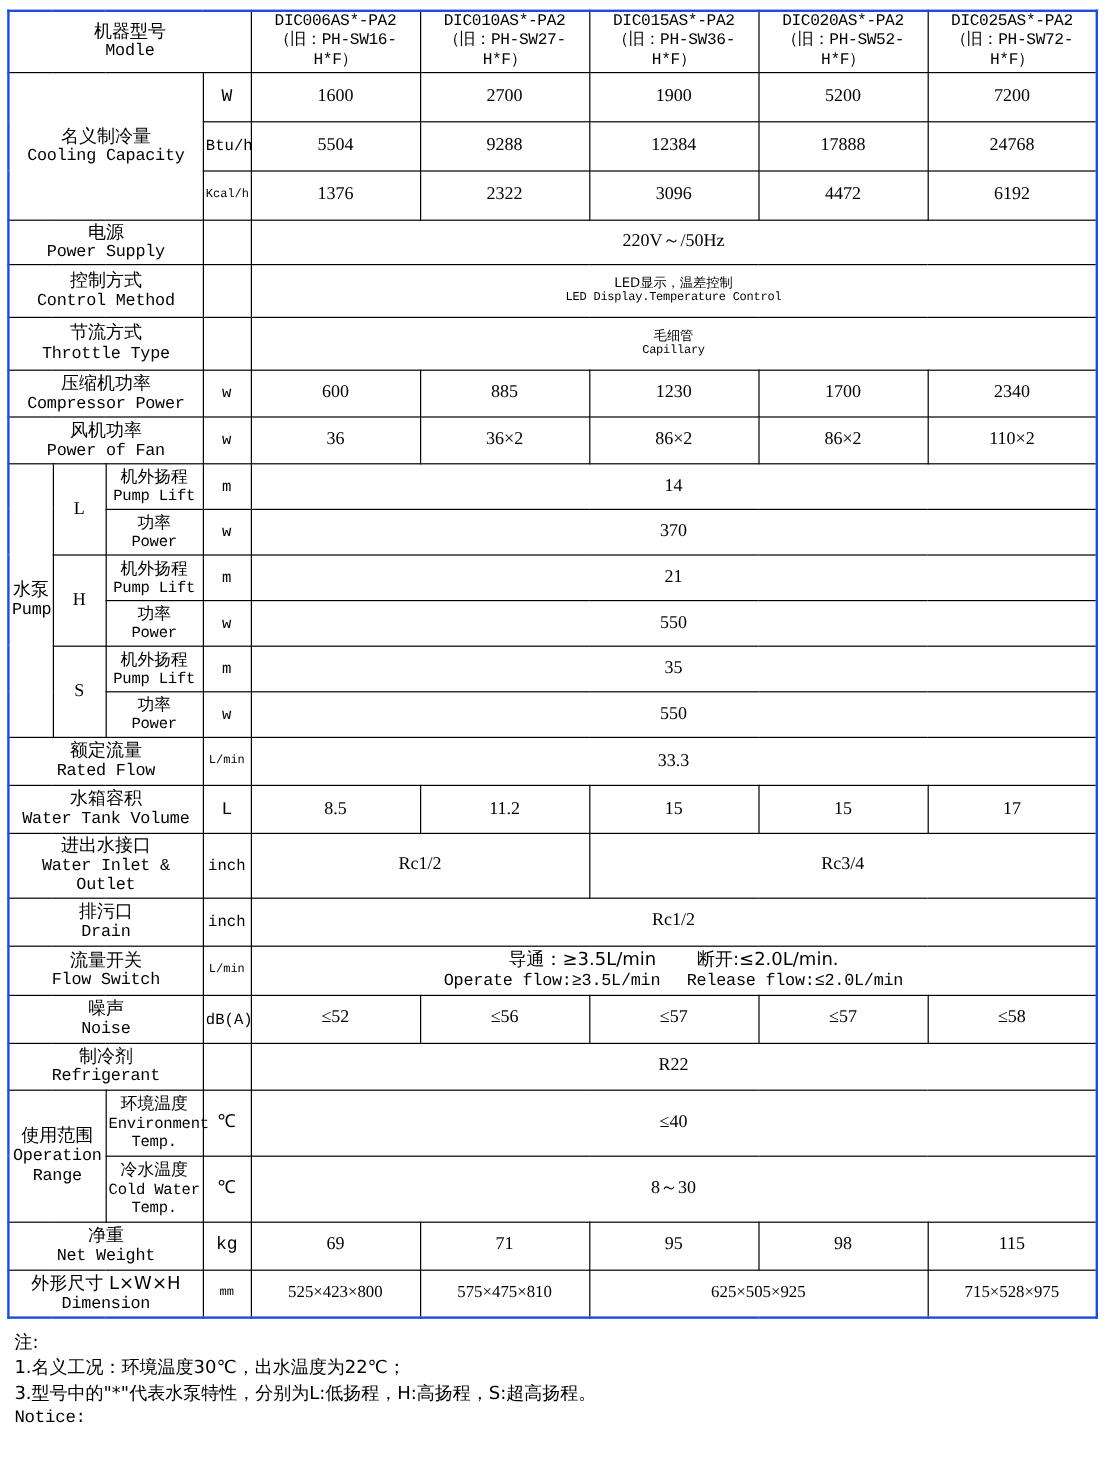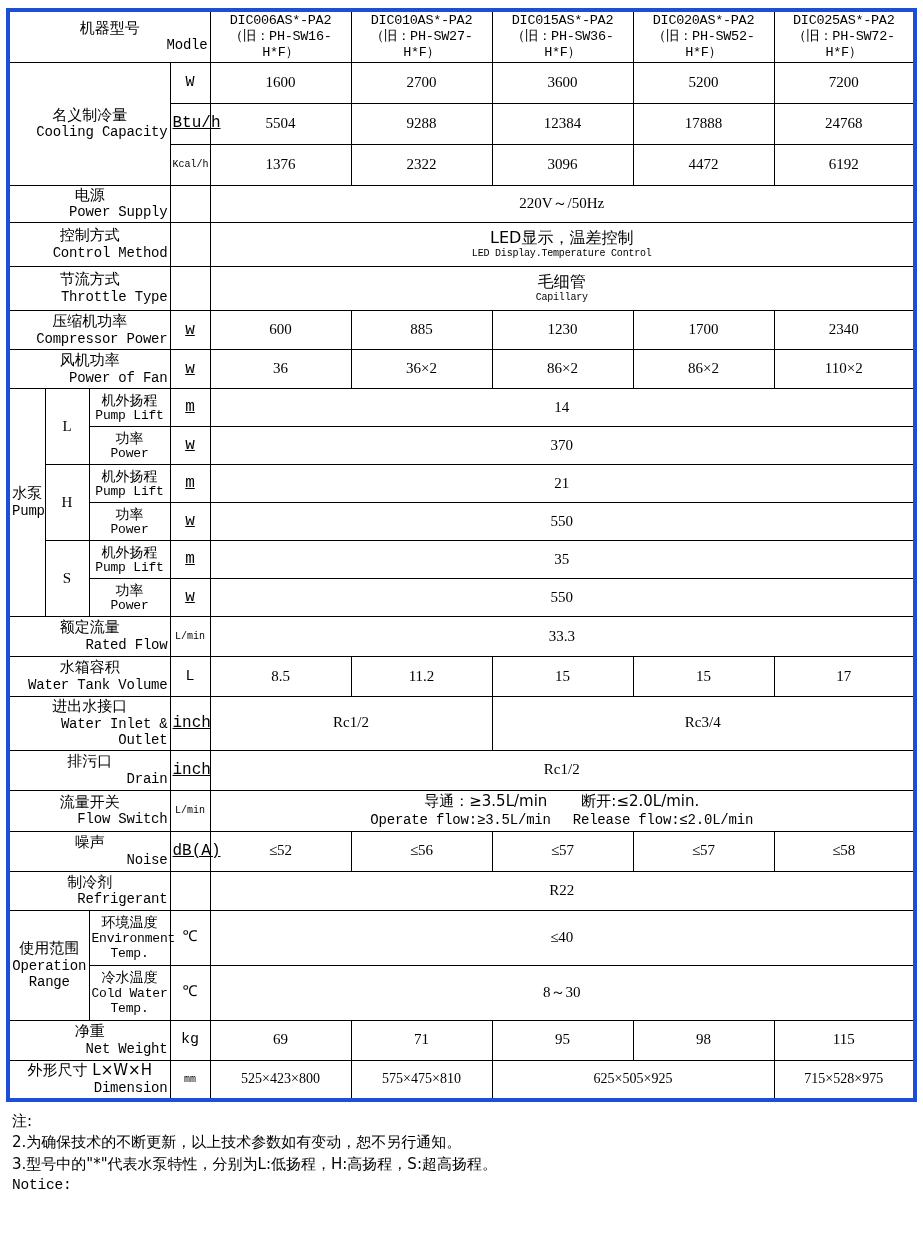--- a/index.html
+++ b/index.html
@@ -16,49 +16,49 @@
   }
   .sheet {
     width: 923px;
     height: 1234px;
     padding: 8px 6px 0 6px;
   }
   table.spec {
     width: 907px;
     border-collapse: collapse;
     table-layout: fixed;
-    border: 4px solid #1d4ed8;
+    border: 2px solid #1d4ed8;
   }
   table.spec td {
     border: 1px solid #000;
     text-align: center;
     vertical-align: middle;
     padding: 1px 2px;
     line-height: 1.18;
     font-size: 15px;
   }
   
   .cn { font-family: "DejaVu Sans", "Liberation Sans", sans-serif; font-size: 15px; }
   .en { font-family: "Liberation Mono", "DejaVu Sans Mono", monospace; font-size: 14px; letter-spacing: -0.2px; }
   .lbl .cn { display:block; }
-  .lbl .en { display:block;text-align:right; }
+  .lbl .en { display:block; }
   .unit { font-size: 13px; font-family: "Liberation Mono","DejaVu Sans Mono",monospace; }
   .unit.tiny { font-size: 10px; }
-  .unit.small { font-size: 16px; text-decoration: underline; }
+  .unit.small { font-size: 13px; }
   .val { font-family: "Liberation Serif","DejaVu Serif",serif; font-size: 16px; margin-left: 44px; }
   .val.small { font-size: 14px; }
   .model .en { font-size: 13.5px; display:block; letter-spacing: -0.3px;}
   .vert { font-size: 15px; line-height: 1.15; }
   .vert .cn { font-family:"DejaVu Sans","Liberation Sans",sans-serif; display:block;}
   .vert .en { display:block; }
   .hs { font-size: 16px; font-family:"Liberation Serif","DejaVu Serif",serif; }
   .sub .cn { display:block; font-size: 14px; }
   .sub .en { display:block; font-size: 13px; }
   .twoline > span { display: block; }
-  .twoline .cn { font-size: 16px; }
+  .twoline .cn { font-size: 11px; }
   .twoline .en { font-size: 10px; }
   .flowsw { font-size: 14px; }
   .flowsw .r1 { display:block; }
   .flowsw .r2 { display:block; }
   .flowsw .a { display:inline-block; }
   .flowsw .b { display:inline-block; margin-left: 34px; }
   .flowsw .c { display:inline-block; }
   .flowsw .d { display:inline-block; margin-left: 22px; }
   .notes {
     margin-top: 9px;
@@ -117,21 +117,21 @@
     </tr>
 
     <tr style="height:41px">
       <td colspan="3" rowspan="3" class="lbl">
         <span class="cn">名义制冷量</span>
         <span class="en">Cooling Capacity</span>
       </td>
       <td class="unit">W</td>
       <td class="val">1600</td>
       <td class="val">2700</td>
-      <td class="val">3600</td>
+      <td class="val">1900</td>
       <td class="val">5200</td>
       <td class="val">7200</td>
     </tr>
     <tr style="height:41px">
       <td class="unit small">Btu/h</td>
       <td class="val">5504</td>
       <td class="val">9288</td>
       <td class="val">12384</td>
       <td class="val">17888</td>
       <td class="val">24768</td>
@@ -385,19 +385,19 @@
       <td class="val small">575×475×810</td>
       <td colspan="2" class="val small">625×505×925</td>
       <td class="val small">715×528×975</td>
     </tr>
 
   </tbody>
 </table>
 
 <div class="notes">
   <div class="zh">注:</div>
-  <div class="zh">2.为确保技术的不断更新，以上技术参数如有变动，恕不另行通知。</div>
+  <div class="zh">1.名义工况：环境温度30℃，出水温度为22℃；</div>
   <div class="zh">3.型号中的"*"代表水泵特性，分别为L:低扬程，H:高扬程，S:超高扬程。</div>
   <div class="la">Notice:</div>
 
 </div>
 
 </div>
 
 </body></html>

